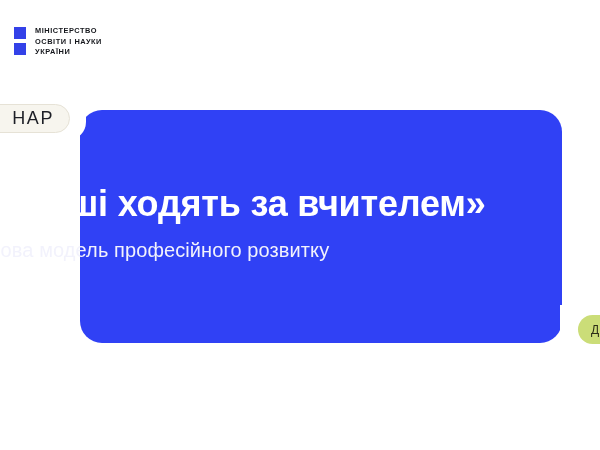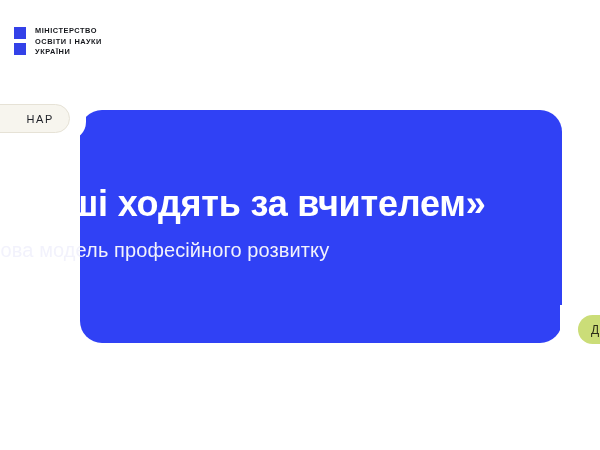--- a/index.html
+++ b/index.html
@@ -60,21 +60,21 @@
     background: #F7F5EE;
     border: 1px solid #E6E2D6;
     border-radius: 15px;
     box-sizing: border-box;
     display: flex;
     align-items: center;
     justify-content: flex-end;
     padding-right: 15px;
   }
   .tab-label {
-    font-size: 11px;
+    font-size: 18px;
     font-weight: 500;
     letter-spacing: 1.6px;
     color: #1D1F26;
     white-space: nowrap;
   }
 
   
   .panel {
     position: absolute;
     left: 80px;

